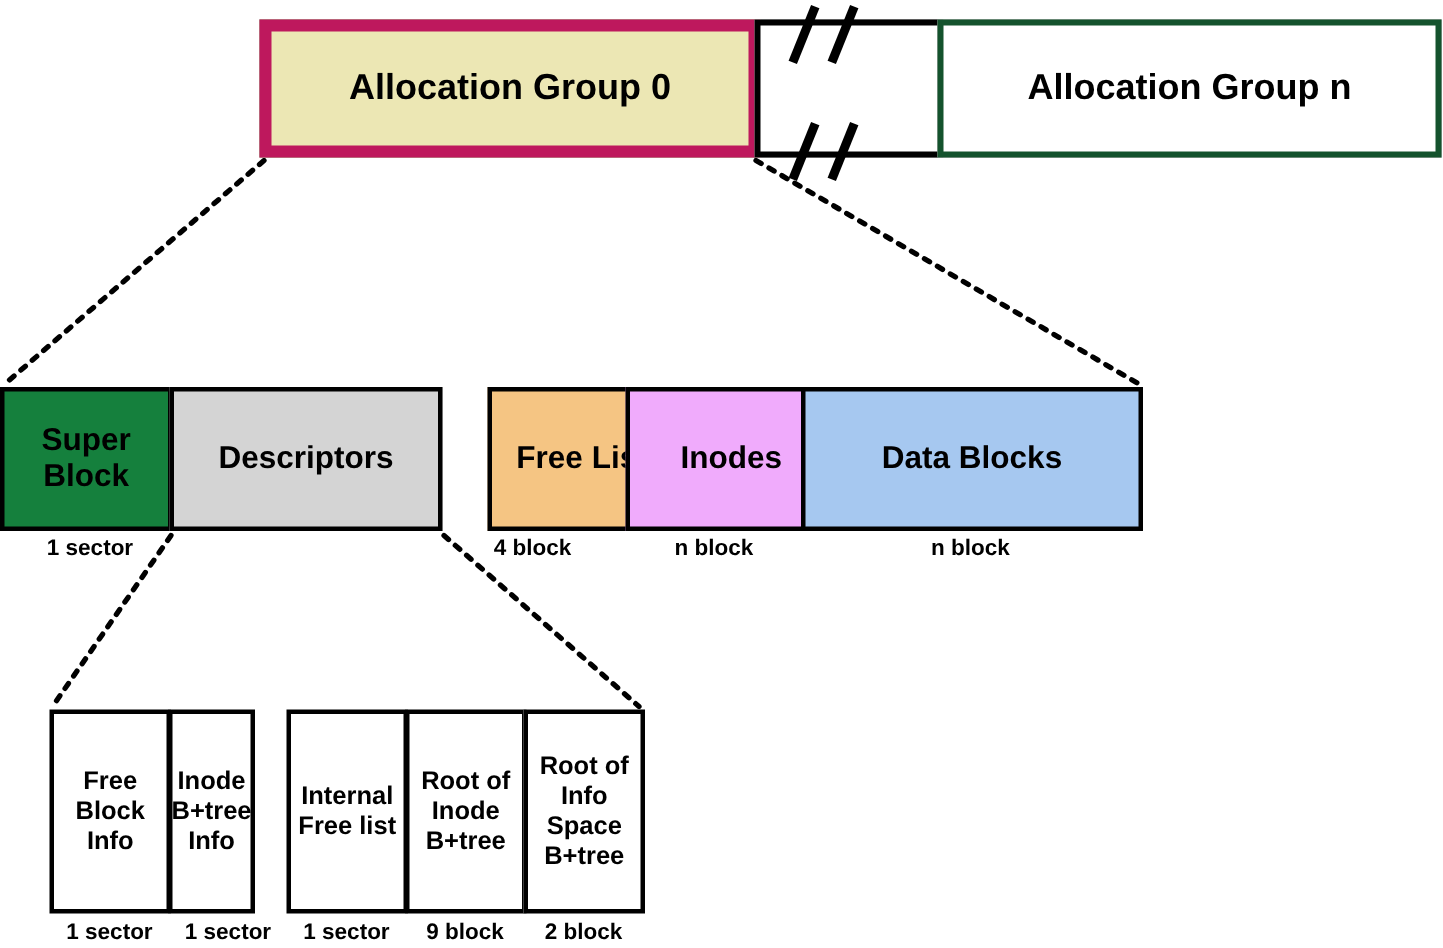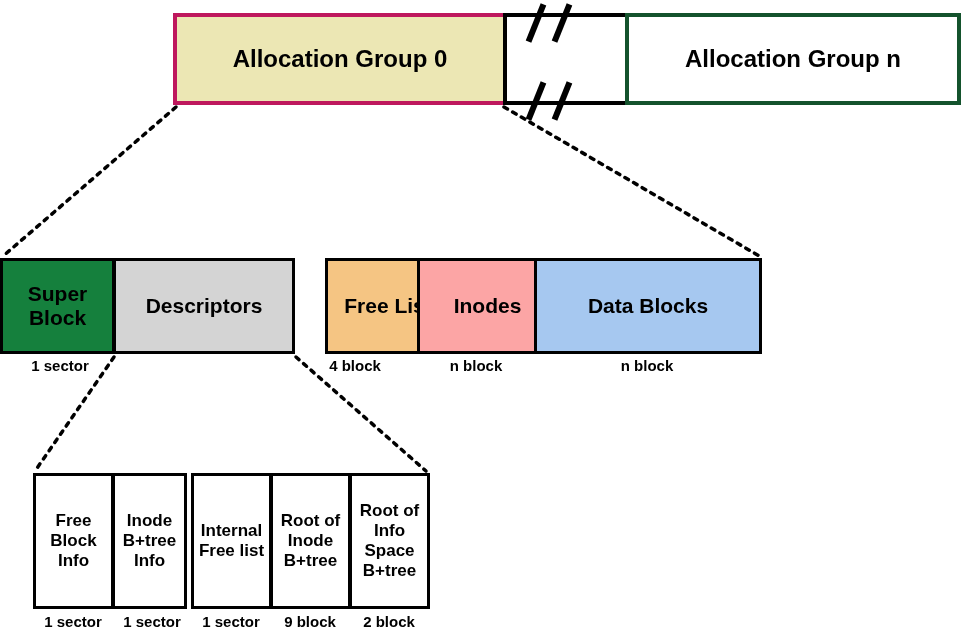--- a/index.html
+++ b/index.html
@@ -46,21 +46,21 @@
     border: 4px solid #000000;
     background: #ffffff;
   }
   .ag0 {
     position: absolute;
     left: 0px;
     top: 0px;
     width: 334px;
     height: 92px;
     box-sizing: border-box;
-    border: 4px solid #be185d;
+    border: 8px solid #be185d;
     background: #ece7b4;
     display: flex;
     align-items: center;
     justify-content: center;
     font-size: 24px;
     font-weight: bold;
   }
   .ag-gap {
     position: absolute;
     left: 330px;
@@ -188,39 +188,39 @@
   <div class="strip" id="strip">
       <div class="cell" style="left: 0px; width: 115px; background: #15803d;">
         <span>Super Block</span>
       </div>
       <div class="cell" style="left: 113px; width: 182px; background: rgb(212, 212, 212);">
         <span>Descriptors</span>
       </div>
       <div class="cell" style="left: 293px; width: 126px; background: rgb(245, 197, 131); margin-left: 32px;">
         <span>Free List</span>
       </div>
-      <div class="cell" style="left: 417px; width: 141px; background: #fca5a5;">
+      <div class="cell" style="left: 417px; width: 141px; background: #f0abfc;">
         <span>Inodes</span>
       </div>
       <div class="cell" style="left: 534px; width: 228px; background: rgb(166, 200, 240);">
         <span>Data Blocks</span>
       </div>
     </div>
   <div id="strip-labels">
       <div class="sizelab" style="left: 0px; width: 120px;">1 sector</div>
       <div class="sizelab" style="left: 295px; width: 120px;">4 block</div>
       <div class="sizelab" style="left: 416px; width: 120px;">n block</div>
       <div class="sizelab" style="left: 587px; width: 120px;">n block</div>
     </div>
 
   <div class="sb-strip" id="sbstrip">
       <div class="cell" style="left: 0px; width: 81px; text-align: center;">
         <span>Free Block Info</span>
       </div>
-      <div class="cell" style="left: 79px; width: 75px;">
+      <div class="cell" style="left: 79px; width: 58px;">
         <span>Inode B+tree Info</span>
       </div>
       <div class="cell" style="left: 158px; width: 81px;">
         <span>Internal Free list</span>
       </div>
       <div class="cell" style="left: 237px; width: 81px;">
         <span>Root of Inode B+tree</span>
       </div>
       <div class="cell" style="left: 316px; width: 81px;">
         <span>Root of Info Space B+tree</span>

